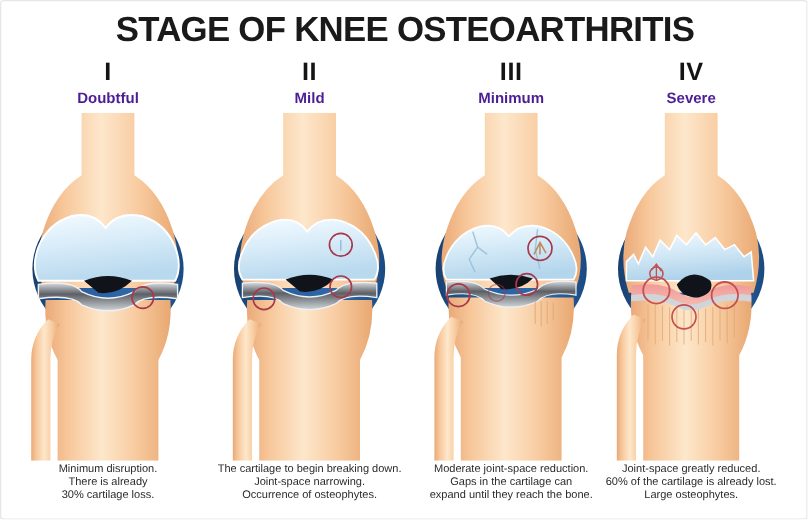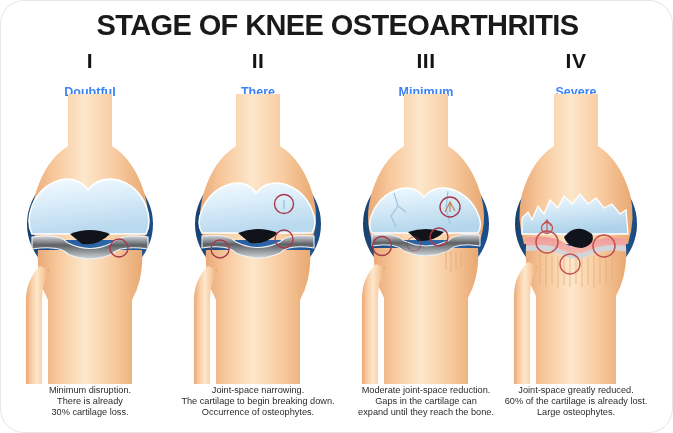--- a/index.html
+++ b/index.html
@@ -6,21 +6,21 @@
   body{
     width:673px;height:433px;
     font-family:"Liberation Sans", sans-serif;
     overflow:hidden;
     position:relative;
   }
   #frame{
     position:absolute;left:0;top:0;width:673px;height:433px;
     box-sizing:border-box;
     border:1px solid #e6e6e6;
-    border-radius:24px;
+    border-radius:3px;
     background:#ffffff;
     overflow:hidden;
   }
   #title{
     position:absolute;left:0;top:8px;width:673px;
     text-align:center;
     font-size:29px;
     font-weight:bold;
     letter-spacing:-0.6px;
     color:#1a1a1a;
@@ -42,23 +42,23 @@
     font-size:21px;
     font-weight:bold;
     color:#141414;
     line-height:23px;
     letter-spacing:0.5px;
   }
   .stage-name{
     text-align:center;
     font-size:12.5px;
     font-weight:bold;
-    color:#3b82f6;
+    color:#4c1d95;
     line-height:15px;
-    margin-top:13px;
+    margin-top:3px;
   }
   .art-wrap{
     position:absolute;
     left:0;top:45px;
     width:168px;height:290px;
   }
   .caption{
     position:absolute;
     left:0;
     top:336px;
@@ -133,21 +133,21 @@
 
     <div class="caption">
       <div>Minimum disruption.</div>
       <div>There is already</div>
       <div>30% cartilage loss.</div>
     </div>
   </div>
 
   <div class="panel" id="p1">
     <div class="stage-num">II</div>
-    <div class="stage-name">There</div>
+    <div class="stage-name">Mild</div>
 
     <div class="art-wrap">
       <svg viewBox="0 0 168 290" width="168" height="290">
         <defs>
           <linearGradient id="boneG2" x1="0" y1="0" x2="1" y2="0">
             <stop offset="0%" stop-color="#eaa978"></stop>
             <stop offset="18%" stop-color="#f7c79a"></stop>
             <stop offset="45%" stop-color="#fde7cb"></stop>
             <stop offset="72%" stop-color="#f8cba0"></stop>
             <stop offset="100%" stop-color="#e8a871"></stop>
@@ -188,22 +188,22 @@
         <g>
           <circle cx="110" cy="110" r="9.5" fill="none" stroke="#a8394b" stroke-width="1.4"></circle>
           <path d="M110 106 L110 115" stroke="#8fb9d6" stroke-width="1.1" fill="none"></path>
           <circle cx="110" cy="145" r="9" fill="none" stroke="#a8394b" stroke-width="1.4"></circle>
           <circle cx="46" cy="155" r="9" fill="none" stroke="#a8394b" stroke-width="1.4"></circle>
         </g>
       </svg>
     </div>
 
     <div class="caption">
+      <div>The cartilage to begin breaking down.</div>
       <div>Joint-space narrowing.</div>
-      <div>The cartilage to begin breaking down.</div>
       <div>Occurrence of osteophytes.</div>
     </div>
   </div>
 
   <div class="panel" id="p2">
     <div class="stage-num">III</div>
     <div class="stage-name">Minimum</div>
 
     <div class="art-wrap">
       <svg viewBox="0 0 168 290" width="168" height="290">

